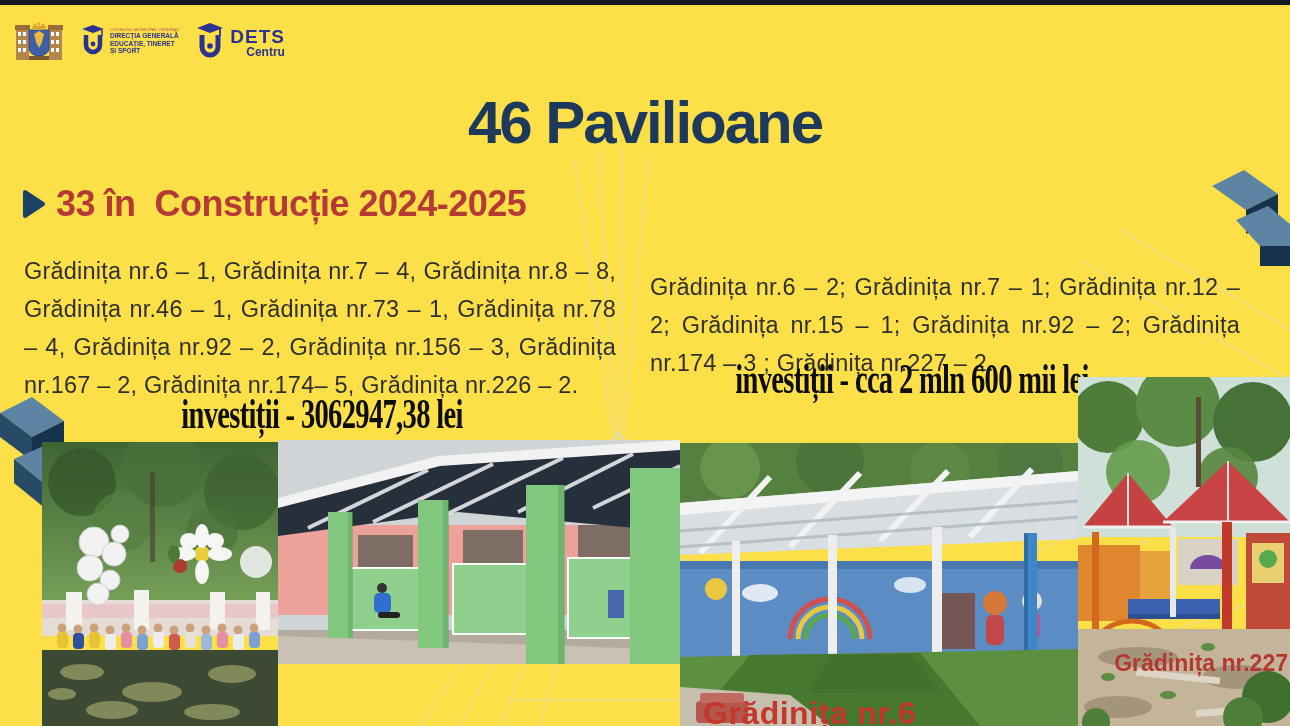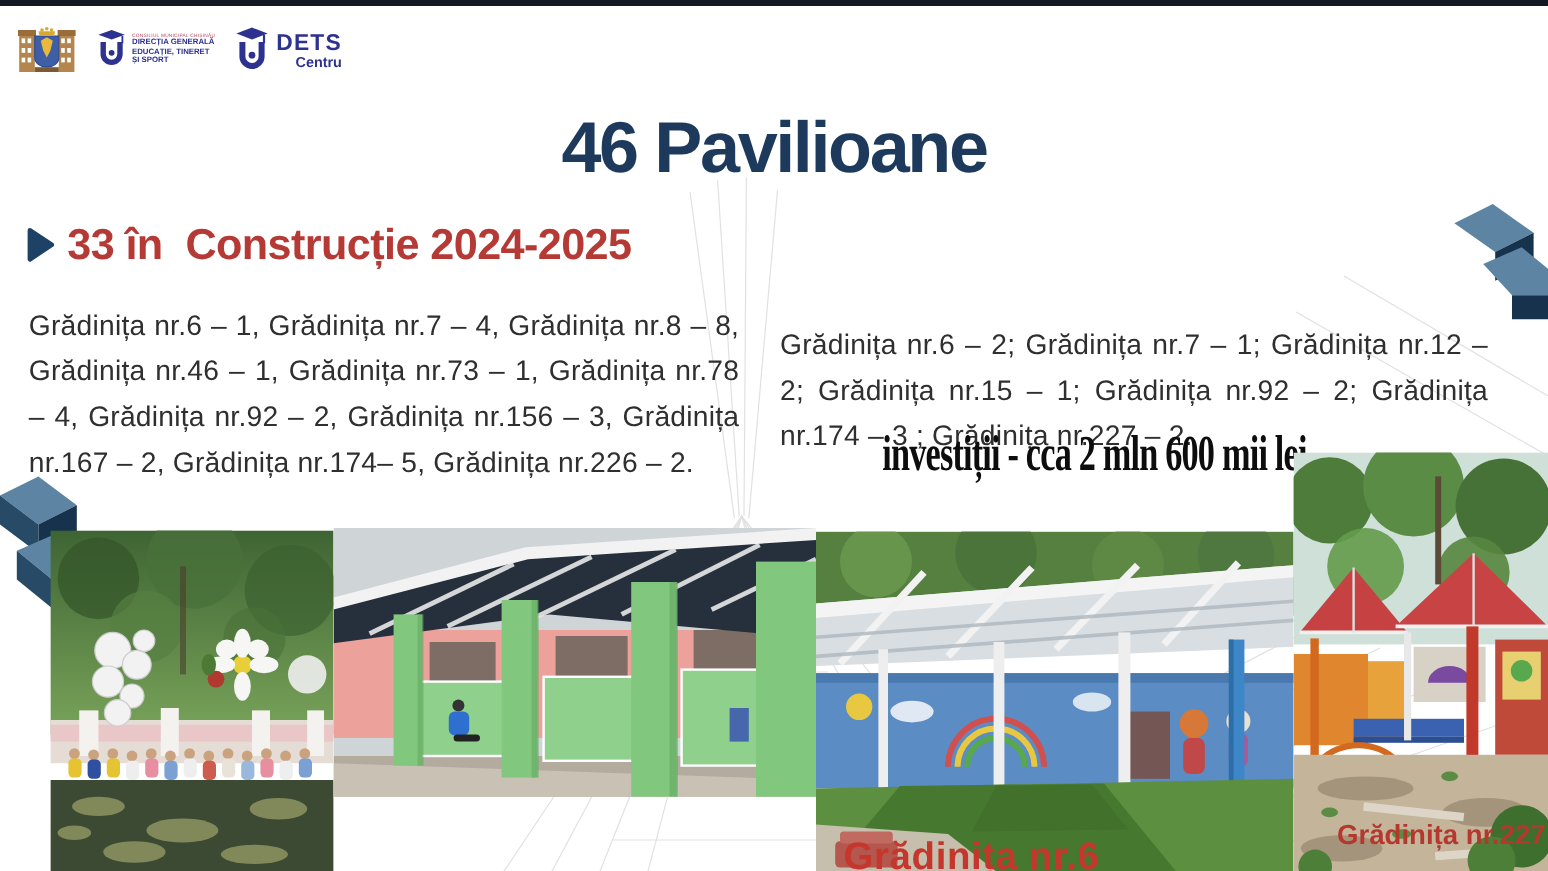--- a/index.html
+++ b/index.html
@@ -1,16 +1,16 @@
 <!DOCTYPE html>
 <html><head>
 <meta charset="utf-8">
 <style>
   html,body{margin:0;padding:0;background:#e8e8e8;}
-  .slide{position:relative;width:1290px;height:726px;background:#ffffff;overflow:hidden;
+  .slide{position:relative;width:1290px;height:726px;background:#fde047;overflow:hidden;
          font-family:"Liberation Sans",sans-serif;}
   .topbar{position:absolute;left:0;top:0;width:1290px;height:5px;background:#141824;}
 
   
   .sketch{position:absolute;left:0;top:0;pointer-events:none;}
 
   
   .logo-row{position:absolute;left:14px;top:20px;display:flex;align-items:flex-start;gap:16px;}
   .logo-dgets{display:flex;align-items:center;gap:4px;margin-top:4px;}
   .dgets-text{color:#2d3190;font-weight:bold;line-height:1.15;}
@@ -38,21 +38,21 @@
   .invest{position:absolute;text-align:center;color:#0d0d0d;}
   .invest-inner{display:inline-block;transform:scaleX(0.68);transform-origin:50% 50%;
                 font-family:"Liberation Serif",serif;font-weight:bold;font-size:42px;
                 letter-spacing:-1px;white-space:nowrap;}
   .invest-left{left:22px;top:390px;width:600px;}
   .invest-right{left:652px;top:355px;width:450px;}
 
   .photo{position:absolute;display:block;}
   .caption{position:absolute;font-weight:bold;color:#c5362c;}
   .caption-nr6{left:703px;top:695px;font-size:32px;letter-spacing:.5px;}
-  .caption-nr227{left:1108px;top:650px;width:180px;text-align:right;font-size:23px;color:#b5382e;margin-top:32px;}
+  .caption-nr227{left:1108px;top:650px;width:180px;text-align:right;font-size:23px;color:#b5382e;}
 
   .chev{position:absolute;pointer-events:none;}
 </style>
 </head>
 <body>
 
 <div class="slide">
 
   <div class="topbar"></div>
 
@@ -159,20 +159,23 @@
 
   <div class="head-row head-left">
     <svg width="24" height="30" viewBox="0 0 24 30">
       <path d="M3 3 L21 15 L3 27 Z" fill="#1e4265" stroke="#1e4265" stroke-width="4" stroke-linejoin="round"></path>
     </svg>
     <span class="head-text">33 în  Construcție 2024-2025</span>
   </div>
 
   <p class="body-text body-left">Grădinița nr.6 – 1, Grădinița nr.7 – 4, Grădinița nr.8 – 8, Grădinița nr.46 – 1, Grădinița nr.73 – 1, Grădinița nr.78 – 4, Grădinița nr.92 – 2, Grădinița nr.156 – 3, Grădinița nr.167 – 2, Grădinița nr.174– 5, Grădinița nr.226 – 2.</p>
 
+  <div class="invest invest-left">
+    <span class="invest-inner">investiții - 3062947,38 lei</span>
+  </div>
 
 
   <p class="body-text body-right">Grădinița nr.6 – 2; Grădinița nr.7 – 1; Grădinița nr.12 – 2; Grădinița nr.15 – 1; Grădinița nr.92 – 2; Grădinița nr.174 – 3 ; Grădinița nr.227 – 2.</p>
 
   <div class="invest invest-right">
     <span class="invest-inner">investiții - cca 2 mln 600 mii lei</span>
   </div>
 
   <svg class="photo" style="left:42px;top:442px" width="236" height="284" viewBox="0 0 236 284">
     <defs>

